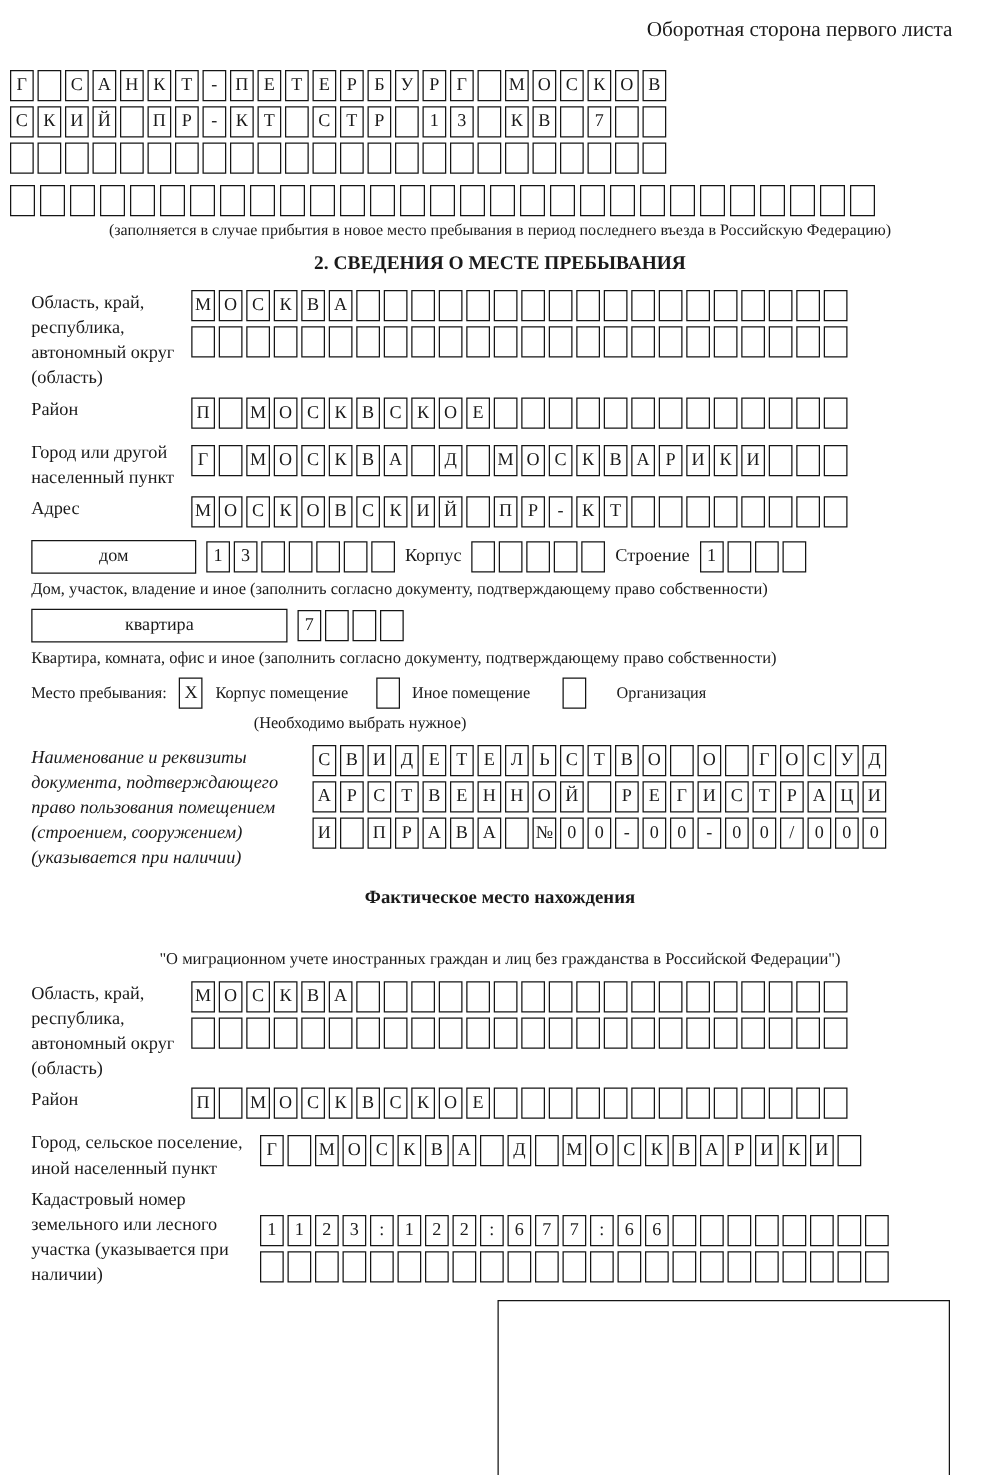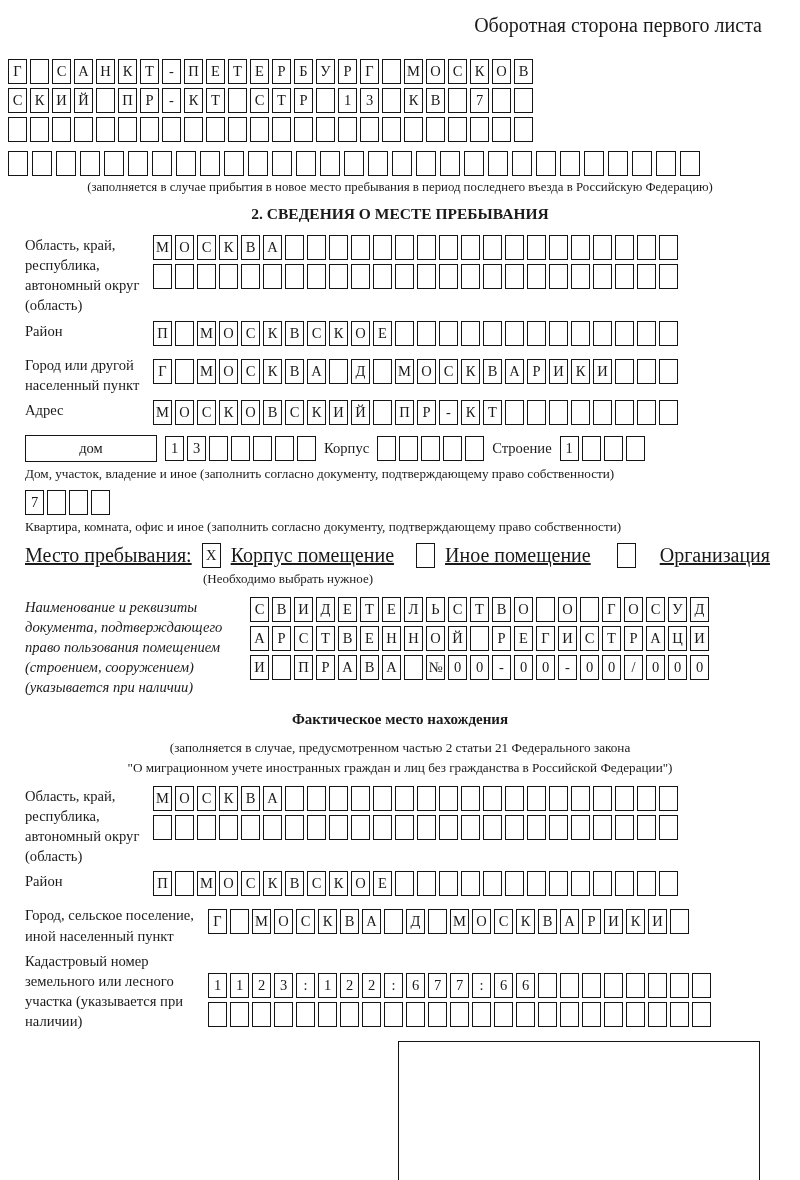--- a/index.html
+++ b/index.html
@@ -2,21 +2,21 @@
 <html><head>
 <meta charset="utf-8">
 <style>
   * { margin:0; padding:0; box-sizing:border-box; }
   html,body { background:#ffffff; }
   body {
     width:800px; height:1180px; overflow:hidden;
     font-family:"Liberation Serif", serif; color:#1a1a1a;
     padding:14px 8px 0 8px;
   }
-  .hdr-note { text-align:right; font-size:20px; padding-right:30px; margin-bottom:22px; }
+  .hdr-note { text-align:right; font-size:17px; padding-right:30px; margin-bottom:22px; }
 
   .field { display:flex; align-items:flex-start; margin-bottom:5px; }
   .flabel { font-size:14.6px; line-height:1.38; padding-left:17px; flex:none; }
   .w172 { width:172px; } .w145 { width:145px; } .w242 { width:242px;font-style:italic; } .w200 { width:200px; }
   .cellcol { display:flex; flex-direction:column; }
 
   .cells { display:flex; gap:3px; margin-bottom:4px; }
   .cell {
     width:19px; height:25px; flex:none;
     border:1.7px solid #151515;
@@ -37,21 +37,21 @@
     border:1.7px solid #151515; height:27px;
     display:flex; align-items:center; justify-content:center;
     font-size:14.5px;
   }
   .namebox.dom { width:132px; margin-right:8px; }
   .namebox.kv { width:205px; margin-right:8px; }
   .inline-lbl { font-size:14.6px; padding:0 8px; }
 
   .stay-row { display:flex; align-items:center; padding-left:17px; margin:8px 0 2px 0; }
   .stay-row .cells { margin:0 10px; }
-  .stay-lbl { font-size:20px;text-decoration:underline; }
+  .stay-lbl { font-size:13px; }
   .stay-caption { font-size:13px; padding-left:195px; margin:3px 0 10px 0; }
 
   .confirm-box {
     margin:10px 0 6px 390px; width:362px; height:172px;
     border:1.8px solid #151515; background:#fff;
   } .mt4{margin-top:4px;}
 </style>
 </head>
 <body>
 
@@ -345,20 +345,21 @@
   <div class="cells" style="margin-bottom:0">
       <div class="cell">1</div>
       <div class="cell"></div>
       <div class="cell"></div>
       <div class="cell"></div>
     </div>
 </div>
 <div class="caption-left">Дом, участок, владение и иное (заполнить согласно документу, подтверждающему право собственности)</div>
 
 <div class="house-row" style="margin-top:2px;">
+  <div class="namebox kv">квартира</div>
   <div class="cells" style="margin-bottom:0">
       <div class="cell">7</div>
       <div class="cell"></div>
       <div class="cell"></div>
       <div class="cell"></div>
     </div>
 </div>
 <div class="caption-left">Квартира, комната, офис и иное (заполнить согласно документу, подтверждающему право собственности)</div>
 
 <div class="stay-row">
@@ -448,21 +449,21 @@
         <div class="cell">/</div>
         <div class="cell">0</div>
         <div class="cell">0</div>
         <div class="cell">0</div>
       </div>
   </div>
 </div>
 
 <div class="sub-title">Фактическое место нахождения</div>
 <div class="note-center">
-  <span>(заполняется в случае, предусмотренном частью 2 статьи 21 Федерального закона</span><br>
+  <br>
   <span>"О миграционном учете иностранных граждан и лиц без гражданства в Российской Федерации")</span>
 </div>
 
 <div class="field">
   <div class="flabel w145">Область, край, республика, автономный округ (область)</div>
   <div class="cellcol">
     <div class="cells">
         <div class="cell">М</div>
         <div class="cell">О</div>
         <div class="cell">С</div>

